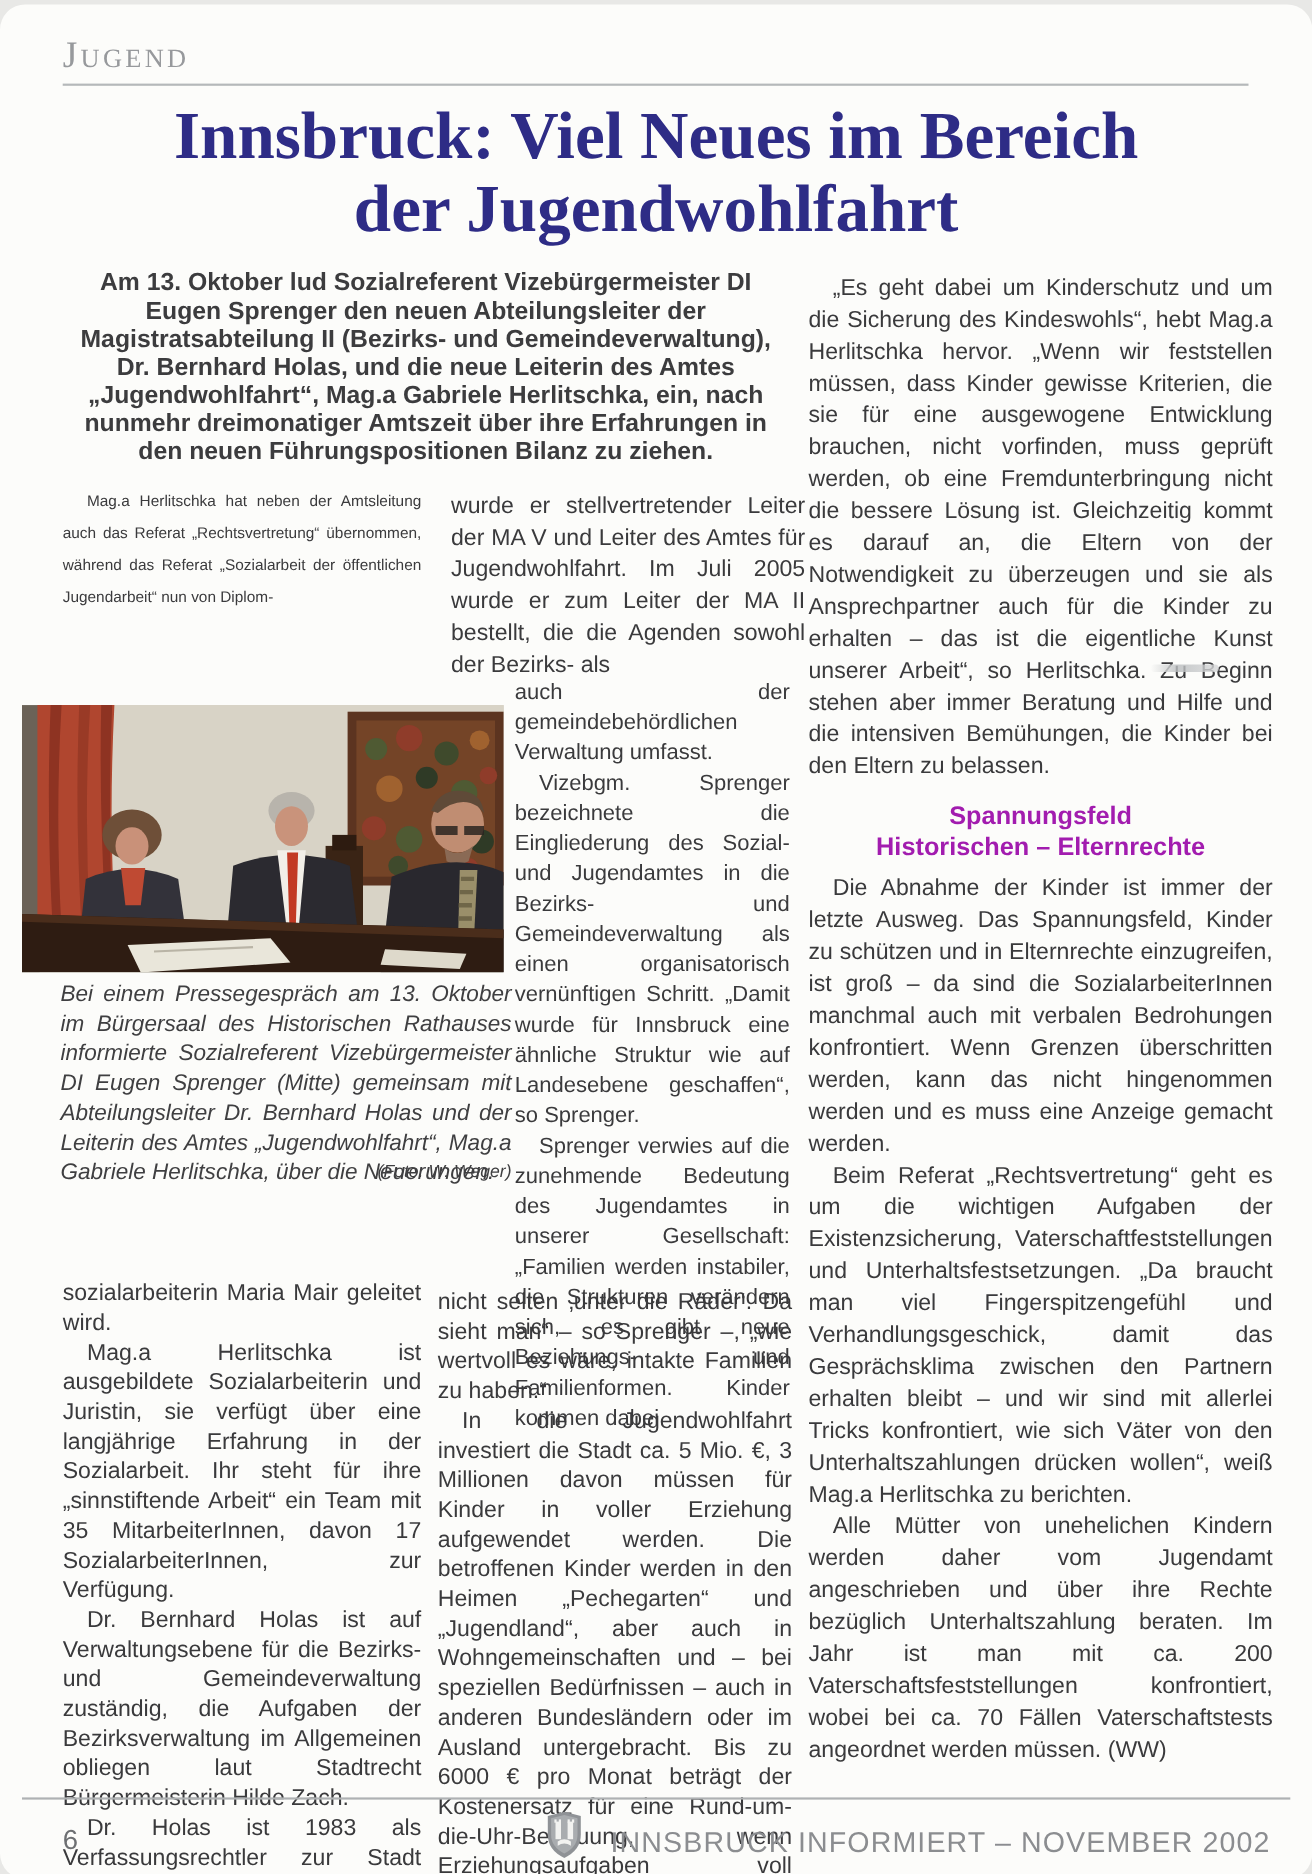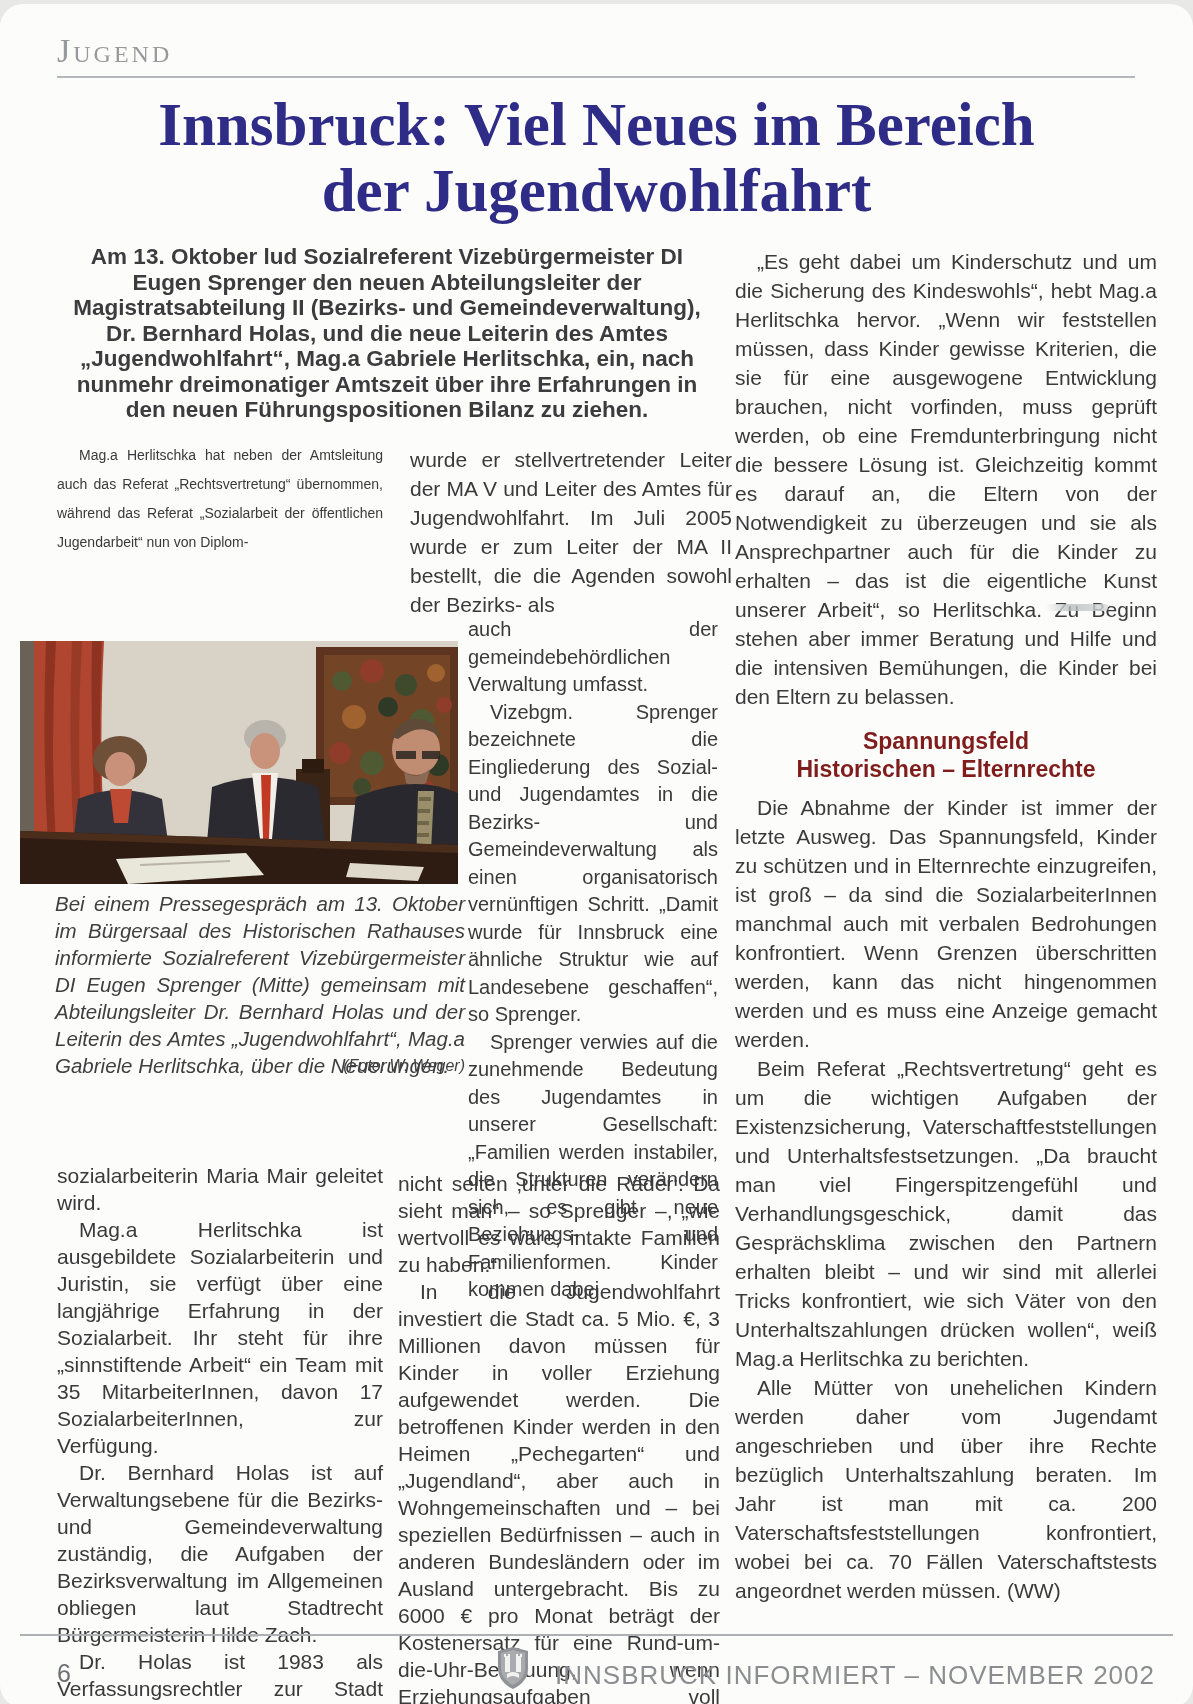--- a/index.html
+++ b/index.html
@@ -47,21 +47,21 @@
   .col p.ind{text-indent:22px;}
   .left-top   {left:57px; top:437px; width:326px; font-size:14px; line-height:29px;}
   .mid-top    {left:410px;top:441px; width:322px; font-size:21px; line-height:29px;}
   .mid-narrow {left:468px;top:612px; width:250px; font-size:20px; line-height:27.5px;}
   .left-bottom{left:57px; top:1158px;width:326px; font-size:21px; line-height:27px;}
   .mid-bottom {left:398px;top:1166px;width:322px; font-size:21px; line-height:27px;}
   .right-col  {left:735px;top:243px; width:422px; font-size:21px; line-height:29px;}
   .subhead{
     text-align:center;font-weight:bold;
     font-size:23px;line-height:28px;
-    margin:16px 0 10px 0;color:#7f1d1d;
+    margin:16px 0 10px 0;color:#a21caf;
   }
   
   .photo{
     position:absolute;left:20px;top:637px;width:438px;height:243px;
     background:#d8d4c9;overflow:hidden;
   }
   .photo svg{display:block;}
   .caption{
     position:absolute;left:55px;top:886px;width:410px;
     font-style:italic;font-size:20.5px;line-height:27px;

